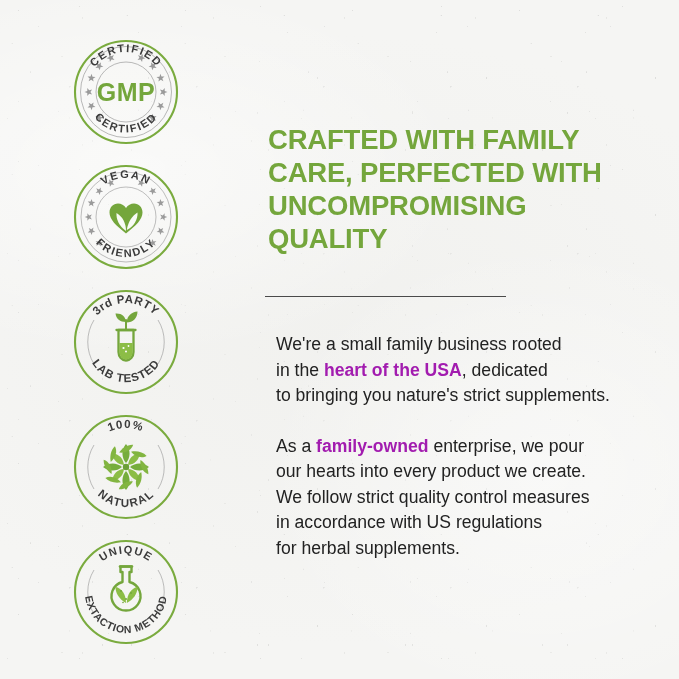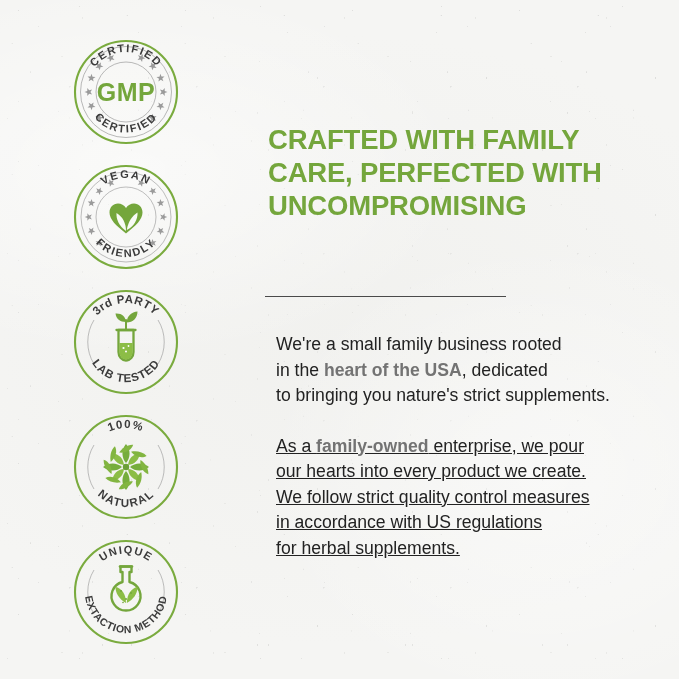--- a/index.html
+++ b/index.html
@@ -134,24 +134,24 @@
     top: 320px;
     left: 0;
     width: 404px;
     color: #222222;
     font-family: "Liberation Sans", sans-serif;
     font-size: 17.6px;
     line-height: 25.5px;
     font-weight: normal;
   }
   .para { margin: 12px; }
-  .para + .para { margin-top: 25px; text-decoration: underline; }
+  .para + .para { margin-top: 25px; }
   .para span.ln { display: block; white-space: nowrap; }
   .hl {
-    color: #737373;
+    color: #a21caf;
     font-weight: bold;
   }
 </style>
 </head>
 <body>
 
 <div id="page">
   <div class="texture"></div>
   <div class="texture2"></div>
 
@@ -416,20 +416,21 @@
       </div>
 
     </div>
 
     <div class="right">
 
       <h1 class="headline">
         <span>CRAFTED WITH FAMILY</span>
         <span>CARE, PERFECTED WITH</span>
         <span>UNCOMPROMISING</span>
+        <span>QUALITY</span>
       </h1>
 
       <div class="divider"></div>
 
       <div class="body-copy">
         <p class="para">
           <span class="ln">We're a small family business rooted</span>
           <span class="ln"><span>in the </span><span class="hl">heart of the USA</span><span>, dedicated</span></span>
           <span class="ln">to bringing you nature's strict supplements.</span>
         </p>

